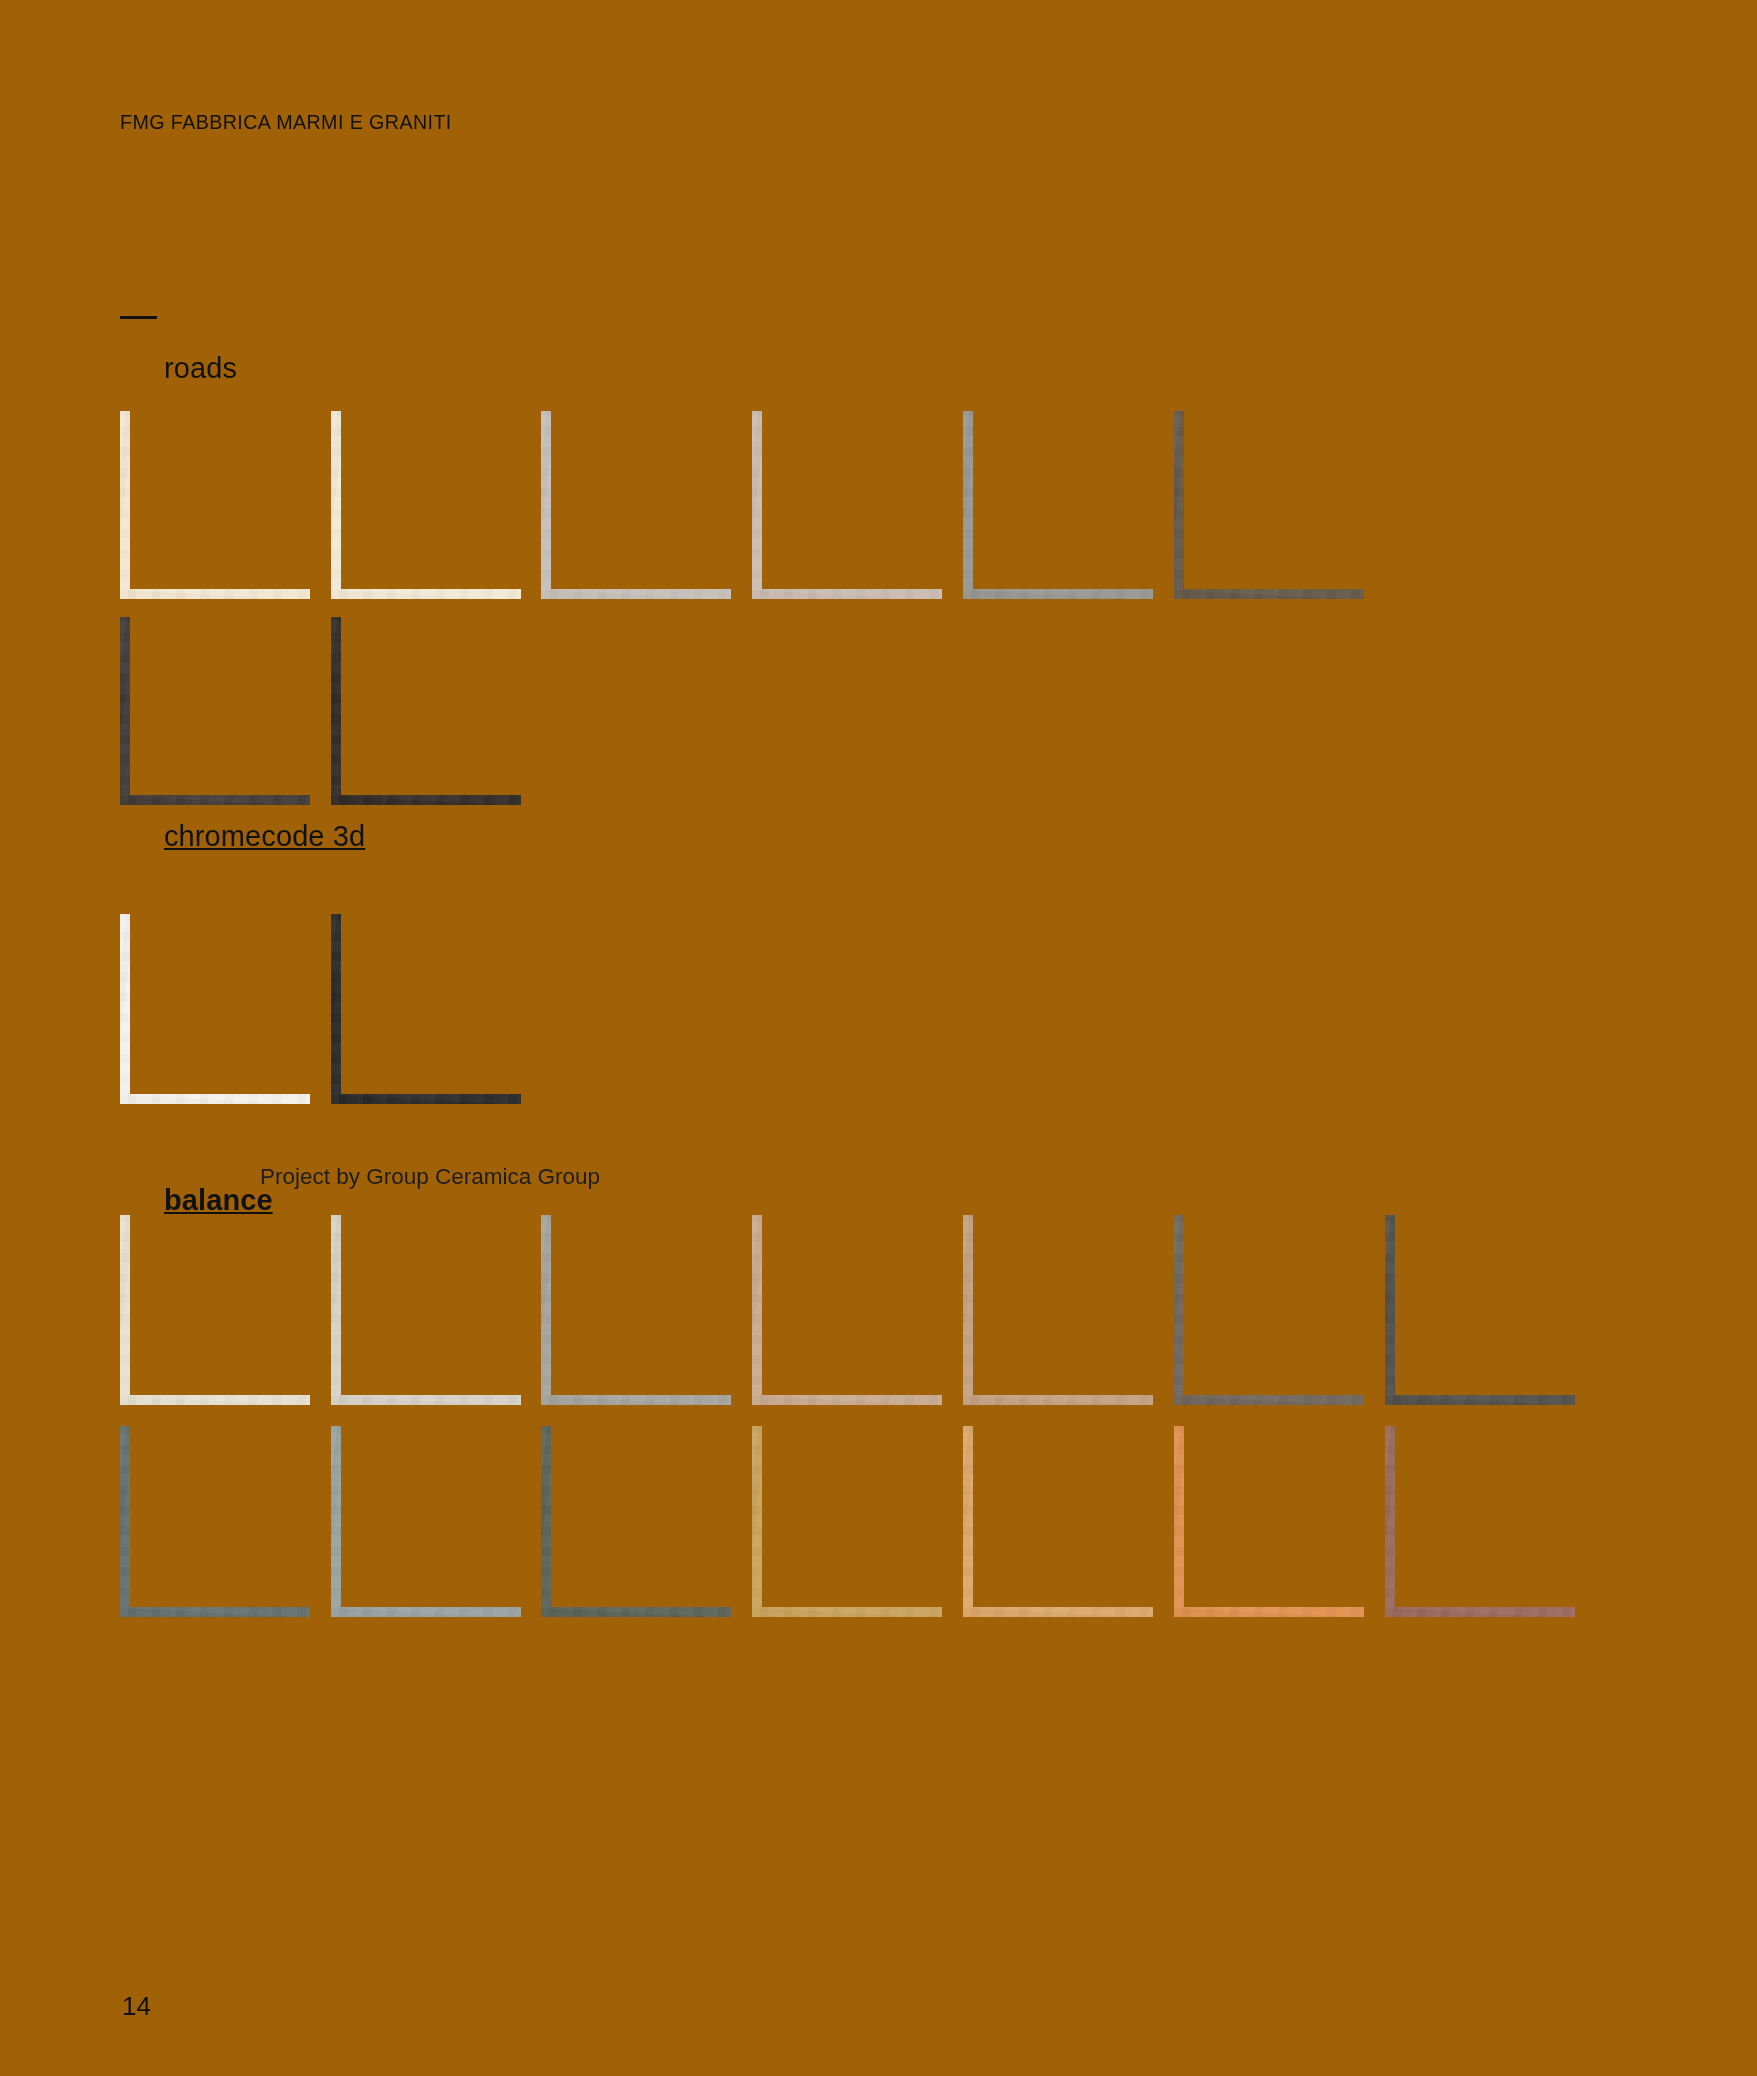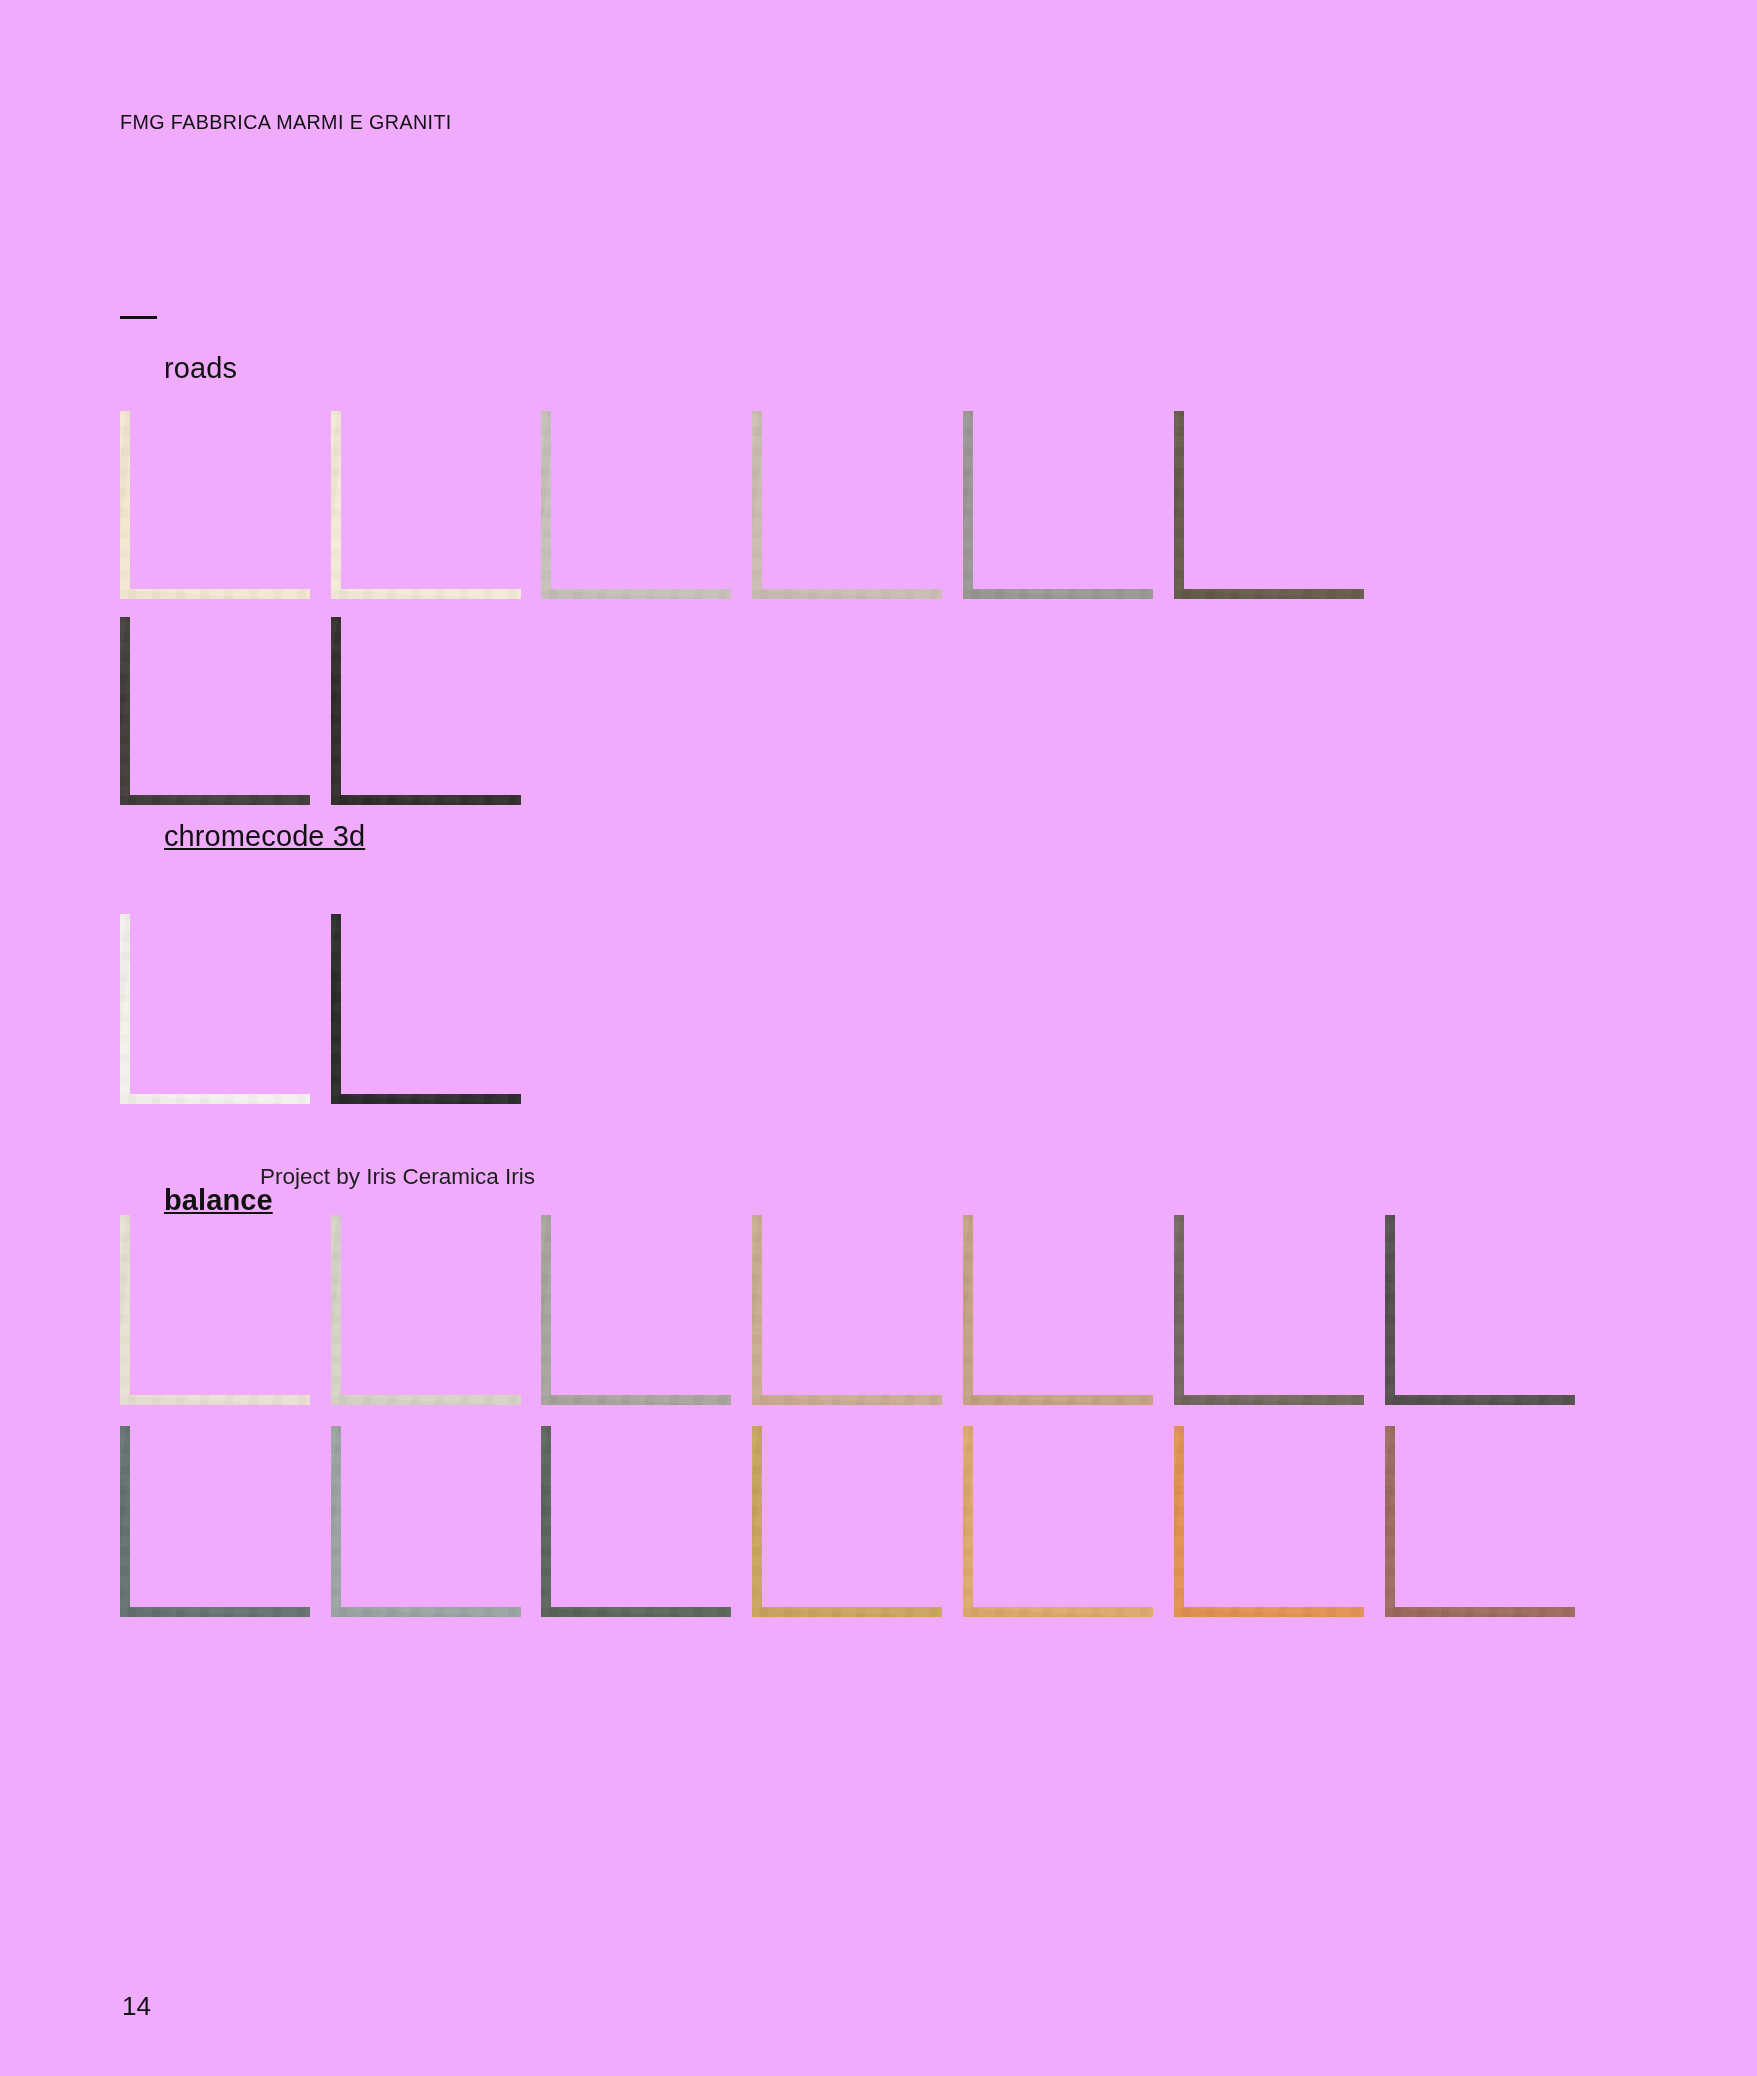--- a/index.html
+++ b/index.html
@@ -6,21 +6,21 @@
   html, body {
     width: 1757px;
     height: 2077px;
     background: #ffffff;
     font-family: "Liberation Sans", sans-serif;
   }
   .page {
     position: relative;
     width: 1757px;
     height: 2077px;
-    background: #f0abfc;
+    background: #a16207;
     overflow: hidden;
   }
 
   
   .brand-header {
     position: absolute;
     left: 120px;
     top: 111px;
     font-size: 19.7px;
     font-weight: 500;
@@ -206,21 +206,21 @@
         </div>
       </div>
       <div class="swatch lbl-light" style="left: 331px; top: 914px; width: 190px; height: 190px; background: rgb(42, 42, 42);">
         <div class="tex"></div>
         <div class="tex2"></div>
         <div class="label">
           <span class="page">p. 117</span>
         </div>
       </div>
       <div class="group-heading bold" style="left: 120px; top: 1184px; text-decoration: underline;">balance</div>
-      <div class="group-subtitle" style="left: 260px; top: 1164px;">Project by Iris Ceramica Iris</div>
+      <div class="group-subtitle" style="left: 260px; top: 1164px;">Project by Group Ceramica Group</div>
       <div class="swatch lbl-dark" style="left: 120px; top: 1215px; width: 190px; height: 190px; background: rgb(232, 225, 210);">
         <div class="tex"></div>
         <div class="tex2"></div>
         <div class="label">
           <span class="page">p. 120</span>
         </div>
       </div>
       <div class="swatch lbl-dark" style="left: 331px; top: 1215px; width: 190px; height: 190px; background: rgb(215, 210, 198);">
         <div class="tex"></div>
         <div class="tex2"></div>

